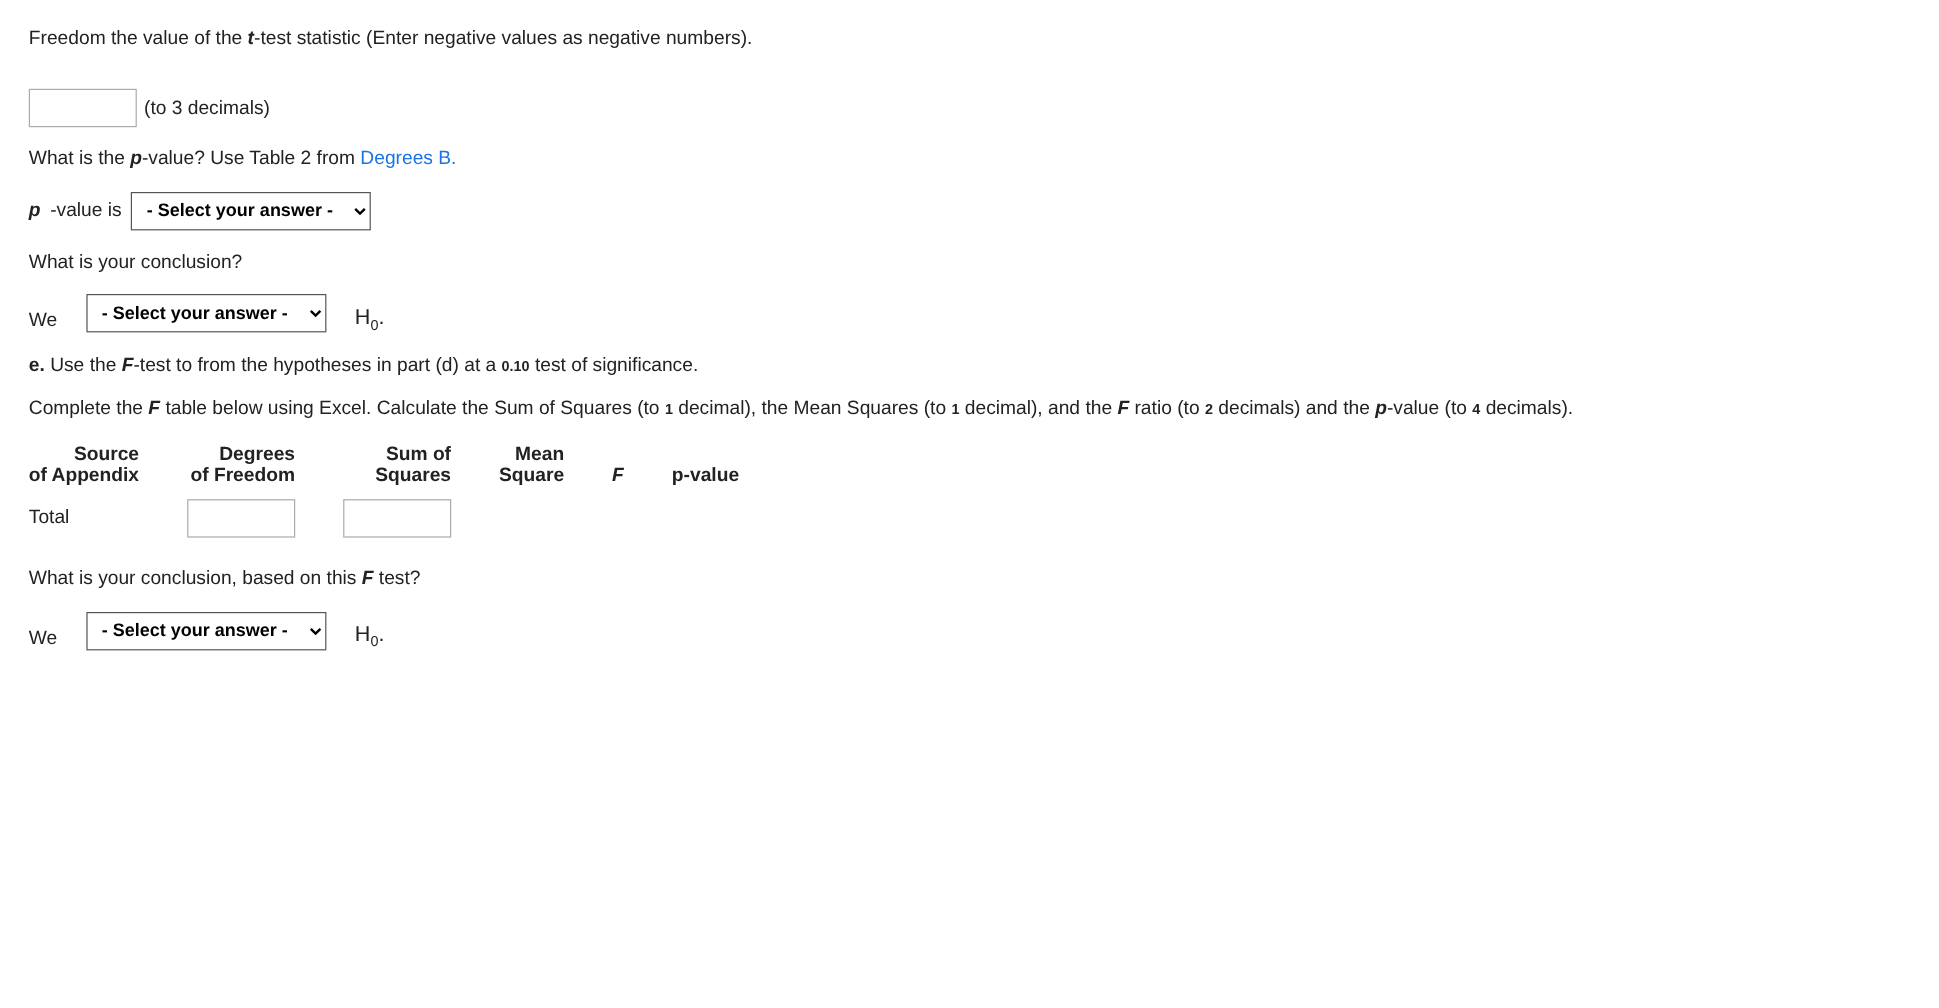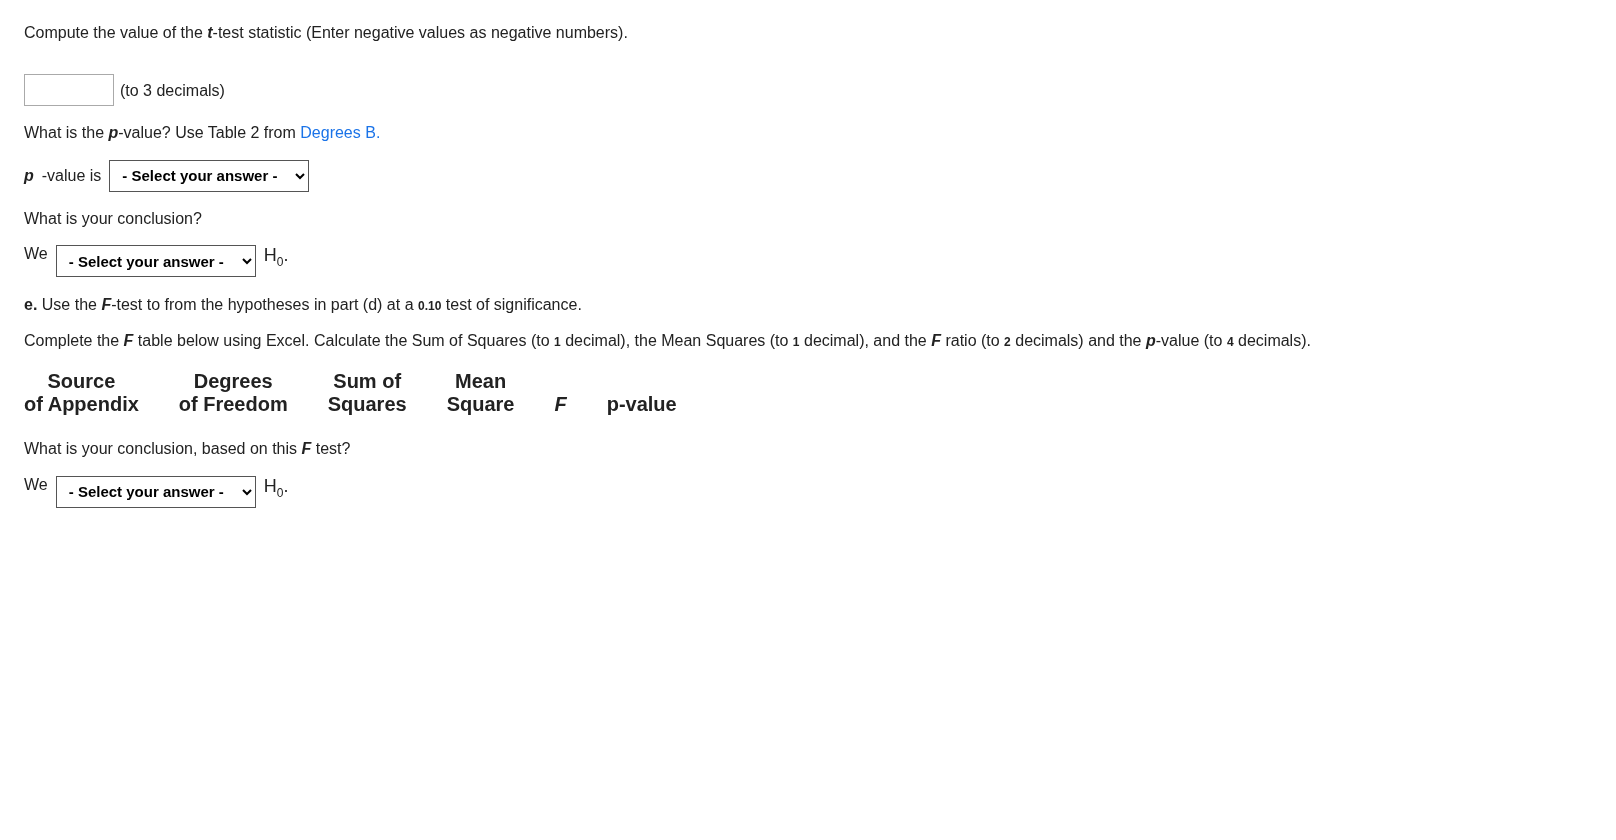--- a/index.html
+++ b/index.html
@@ -71,24 +71,24 @@
 
     
     .anova-table {
       border-collapse: collapse;
       margin-top: 10px;
       margin-bottom: 16px;
     }
 
     .anova-table th {
       font-weight: bold;
-      text-align: center;
+      text-align: right;
       padding: 4px 20px 4px 0;
       vertical-align: bottom;
-      font-size: 20px;
+      font-size: 16px;
     }
 
     .anova-table td {
       padding: 6px 20px 6px 0;
       vertical-align: middle;
       font-size: 16px;
     }
 
     .table-input {
       border: 1px solid #aaa;
@@ -112,22 +112,22 @@
     }
 
     .section-e {
       margin-top: 8px;
       margin-bottom: 10px;
       line-height: 1.7;
     }
 
     .conclusion-line {
       display: flex;
-      align-items: flex-start;
-      gap: 8px;
+      align-items: flex-end;
+      gap: 24px;
       margin-bottom: 14px;
     }
 
     .we-label {
       font-size: 16px;
     }
 
     .decimals-label {
       font-size: 16px;
       margin-top: 22px;
@@ -145,21 +145,21 @@
       width: 90px;
       height: 32px;
       padding: 0 6px;
       font-size: 15px;
     }
   </style>
 </head>
 <body>
 
 <div class="text-block">
-  <span>Compute the value of the </span><span style="font-style:italic;font-weight:bold;">t</span><span>-test statistic (Enter negative values as negative numbers).</span>
+  <span>Freedom the value of the </span><span style="font-style:italic;font-weight:bold;">t</span><span>-test statistic (Enter negative values as negative numbers).</span>
 </div>
 
 <div class="line">
   <input type="text" value="" style="">
   <span class="decimals-label">(to 3 decimals)</span>
 </div>
 
 <div class="text-block">
   <span>What is the </span><span style="font-style:italic;font-weight:bold;">p</span><span>-value? Use Table 2 from </span><a href="#" class="link-blue">Degrees B.</a>
 </div>
@@ -215,20 +215,32 @@
       </th>
       <th style="padding-left:20px;">
         <span>p-value</span>
       </th>
     </tr>
   </thead>
   <tbody>
 
 
 
+    <tr>
+      <td>Total</td>
+      <td style="padding-left:20px;">
+        <input type="text" class="table-input" value="" style="">
+      </td>
+      <td style="padding-left:20px;">
+        <input type="text" class="table-input-wide" value="" style="">
+      </td>
+      <td style="padding-left:20px;"></td>
+      <td style="padding-left:20px;"></td>
+      <td style="padding-left:20px;"></td>
+    </tr>
   </tbody>
 </table>
 
 <div class="text-block">
   <span>What is your conclusion, based on this </span><span style="font-style:italic;font-weight:bold;">F</span><span> test?</span>
 </div>
 
 <div class="conclusion-line">
   <span class="we-label">We</span>
   <select class="select-dropdown">

